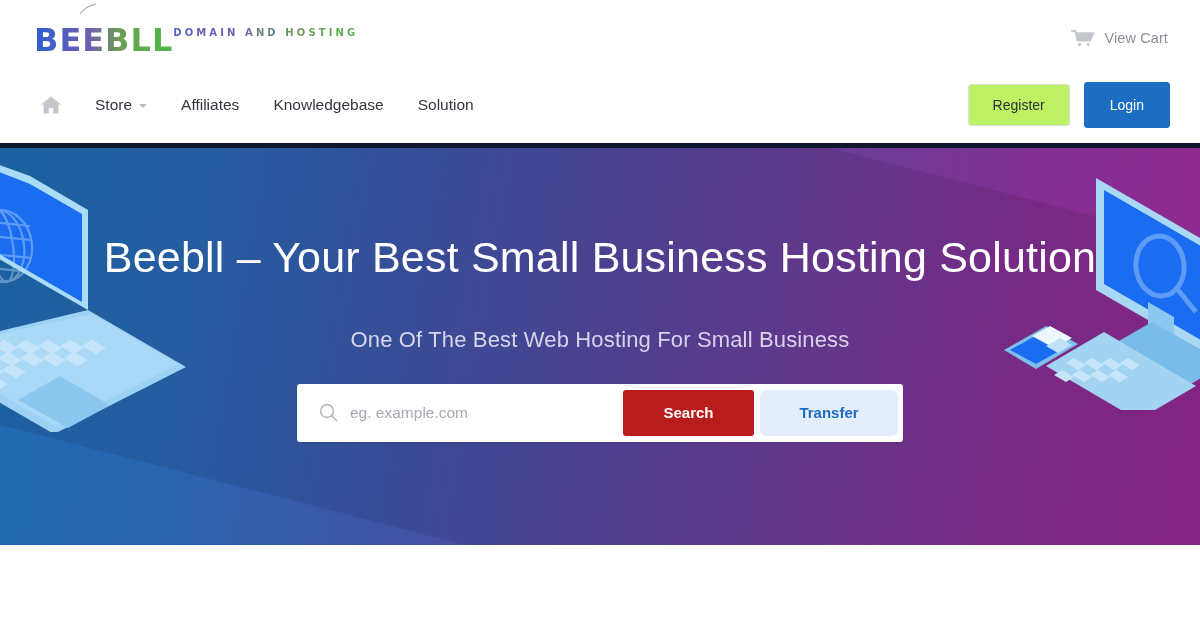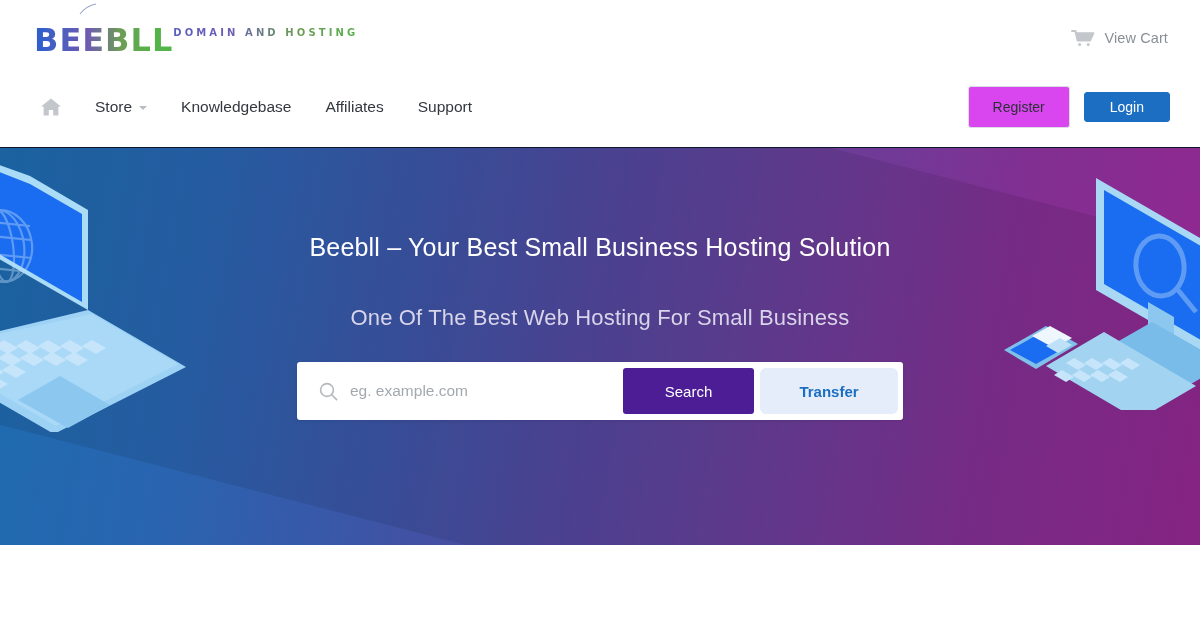--- a/index.html
+++ b/index.html
@@ -81,21 +81,21 @@
   }
 
   
   .navbar {
     height: 73px;
     display: flex;
     align-items: center;
     justify-content: space-between;
     padding: 0 30px 9px 30px;
     background: #ffffff;
-    border-bottom: 1px solid #0f172a;
+    border-bottom: 5px solid #0f172a;
   }
 
   .nav-left {
     display: flex;
     align-items: center;
   }
 
   .nav-home {
     padding: 0 16px 0 10px;
     display: flex;
@@ -127,29 +127,29 @@
   .nav-right { display: flex; align-items: center; gap: 0; }
 
   .btn-register {
     height: 42px;
     padding: 0 24px;
     display: flex;
     align-items: center;
     justify-content: center;
     font-size: 14px;
     color: #2c3136;
-    background: #d946ef;
+    background: #bef264;
     border: 1px solid #dadde1;
     border-radius: 3px;
     margin-right: 14px;
     cursor: pointer;
   }
 
   .btn-login {
-    height: 30px;
+    height: 46px;
     padding: 0 25px;
     display: flex;
     align-items: center;
     justify-content: center;
     font-size: 14px;
     color: #ffffff;
     background: #1b6ec2;
     border: 1px solid #1b6ec2;
     border-radius: 3px;
     cursor: pointer;
@@ -196,21 +196,21 @@
     position: relative;
     z-index: 5;
     height: 100%;
     display: flex;
     flex-direction: column;
     align-items: center;
     padding-top: 84px;
   }
 
   .hero-title {
-    font-size: 25px;
+    font-size: 43px;
     font-weight: normal;
     color: #ffffff;
     letter-spacing: .2px;
     text-align: center;
     line-height: 1.2;
   }
 
   .hero-subtitle {
     margin-top: 43px;
     font-size: 22px;
@@ -252,24 +252,24 @@
     background: transparent;
   }
   .search-input::placeholder { color: #a4a9af; }
 
   .btn-search {
     height: 46px;
     width: 131px;
     display: flex;
     align-items: center;
     justify-content: center;
-    background: #4c1d95;
+    background: #b91c1c;
     color: #ffffff;
     font-size: 15px;
-    font-weight: normal;
+    font-weight: bold;
     border: none;
     border-radius: 3px;
     cursor: pointer;
     font-family: "Liberation Sans", sans-serif;
     flex: none;
   }
 
   .btn-transfer {
     height: 46px;
     width: 138px;
@@ -328,29 +328,29 @@
         <path d="M11 1.4 L21 9.6 L18.4 9.6 L18.4 18.6 L13.2 18.6 L13.2 13 L8.8 13 L8.8 18.6 L3.6 18.6 L3.6 9.6 L1 9.6 Z" fill="#c3c7cc"></path>
       </svg>
     </div>
 
     <div class="nav-item">
       <span>Store</span>
       <span class="caret"></span>
     </div>
 
     <div class="nav-item">
+      <span>Affiliates</span>
+    </div>
+
+    <div class="nav-item">
       <span>Knowledgebase</span>
     </div>
 
     <div class="nav-item">
-      <span>Affiliates</span>
-    </div>
-
-    <div class="nav-item">
-      <span>Support</span>
+      <span>Solution</span>
     </div>
 
 
   </div>
 
   <div class="nav-right">
     <div class="btn-register">Register</div>
     <div class="btn-login">Login</div>
   </div>
 

